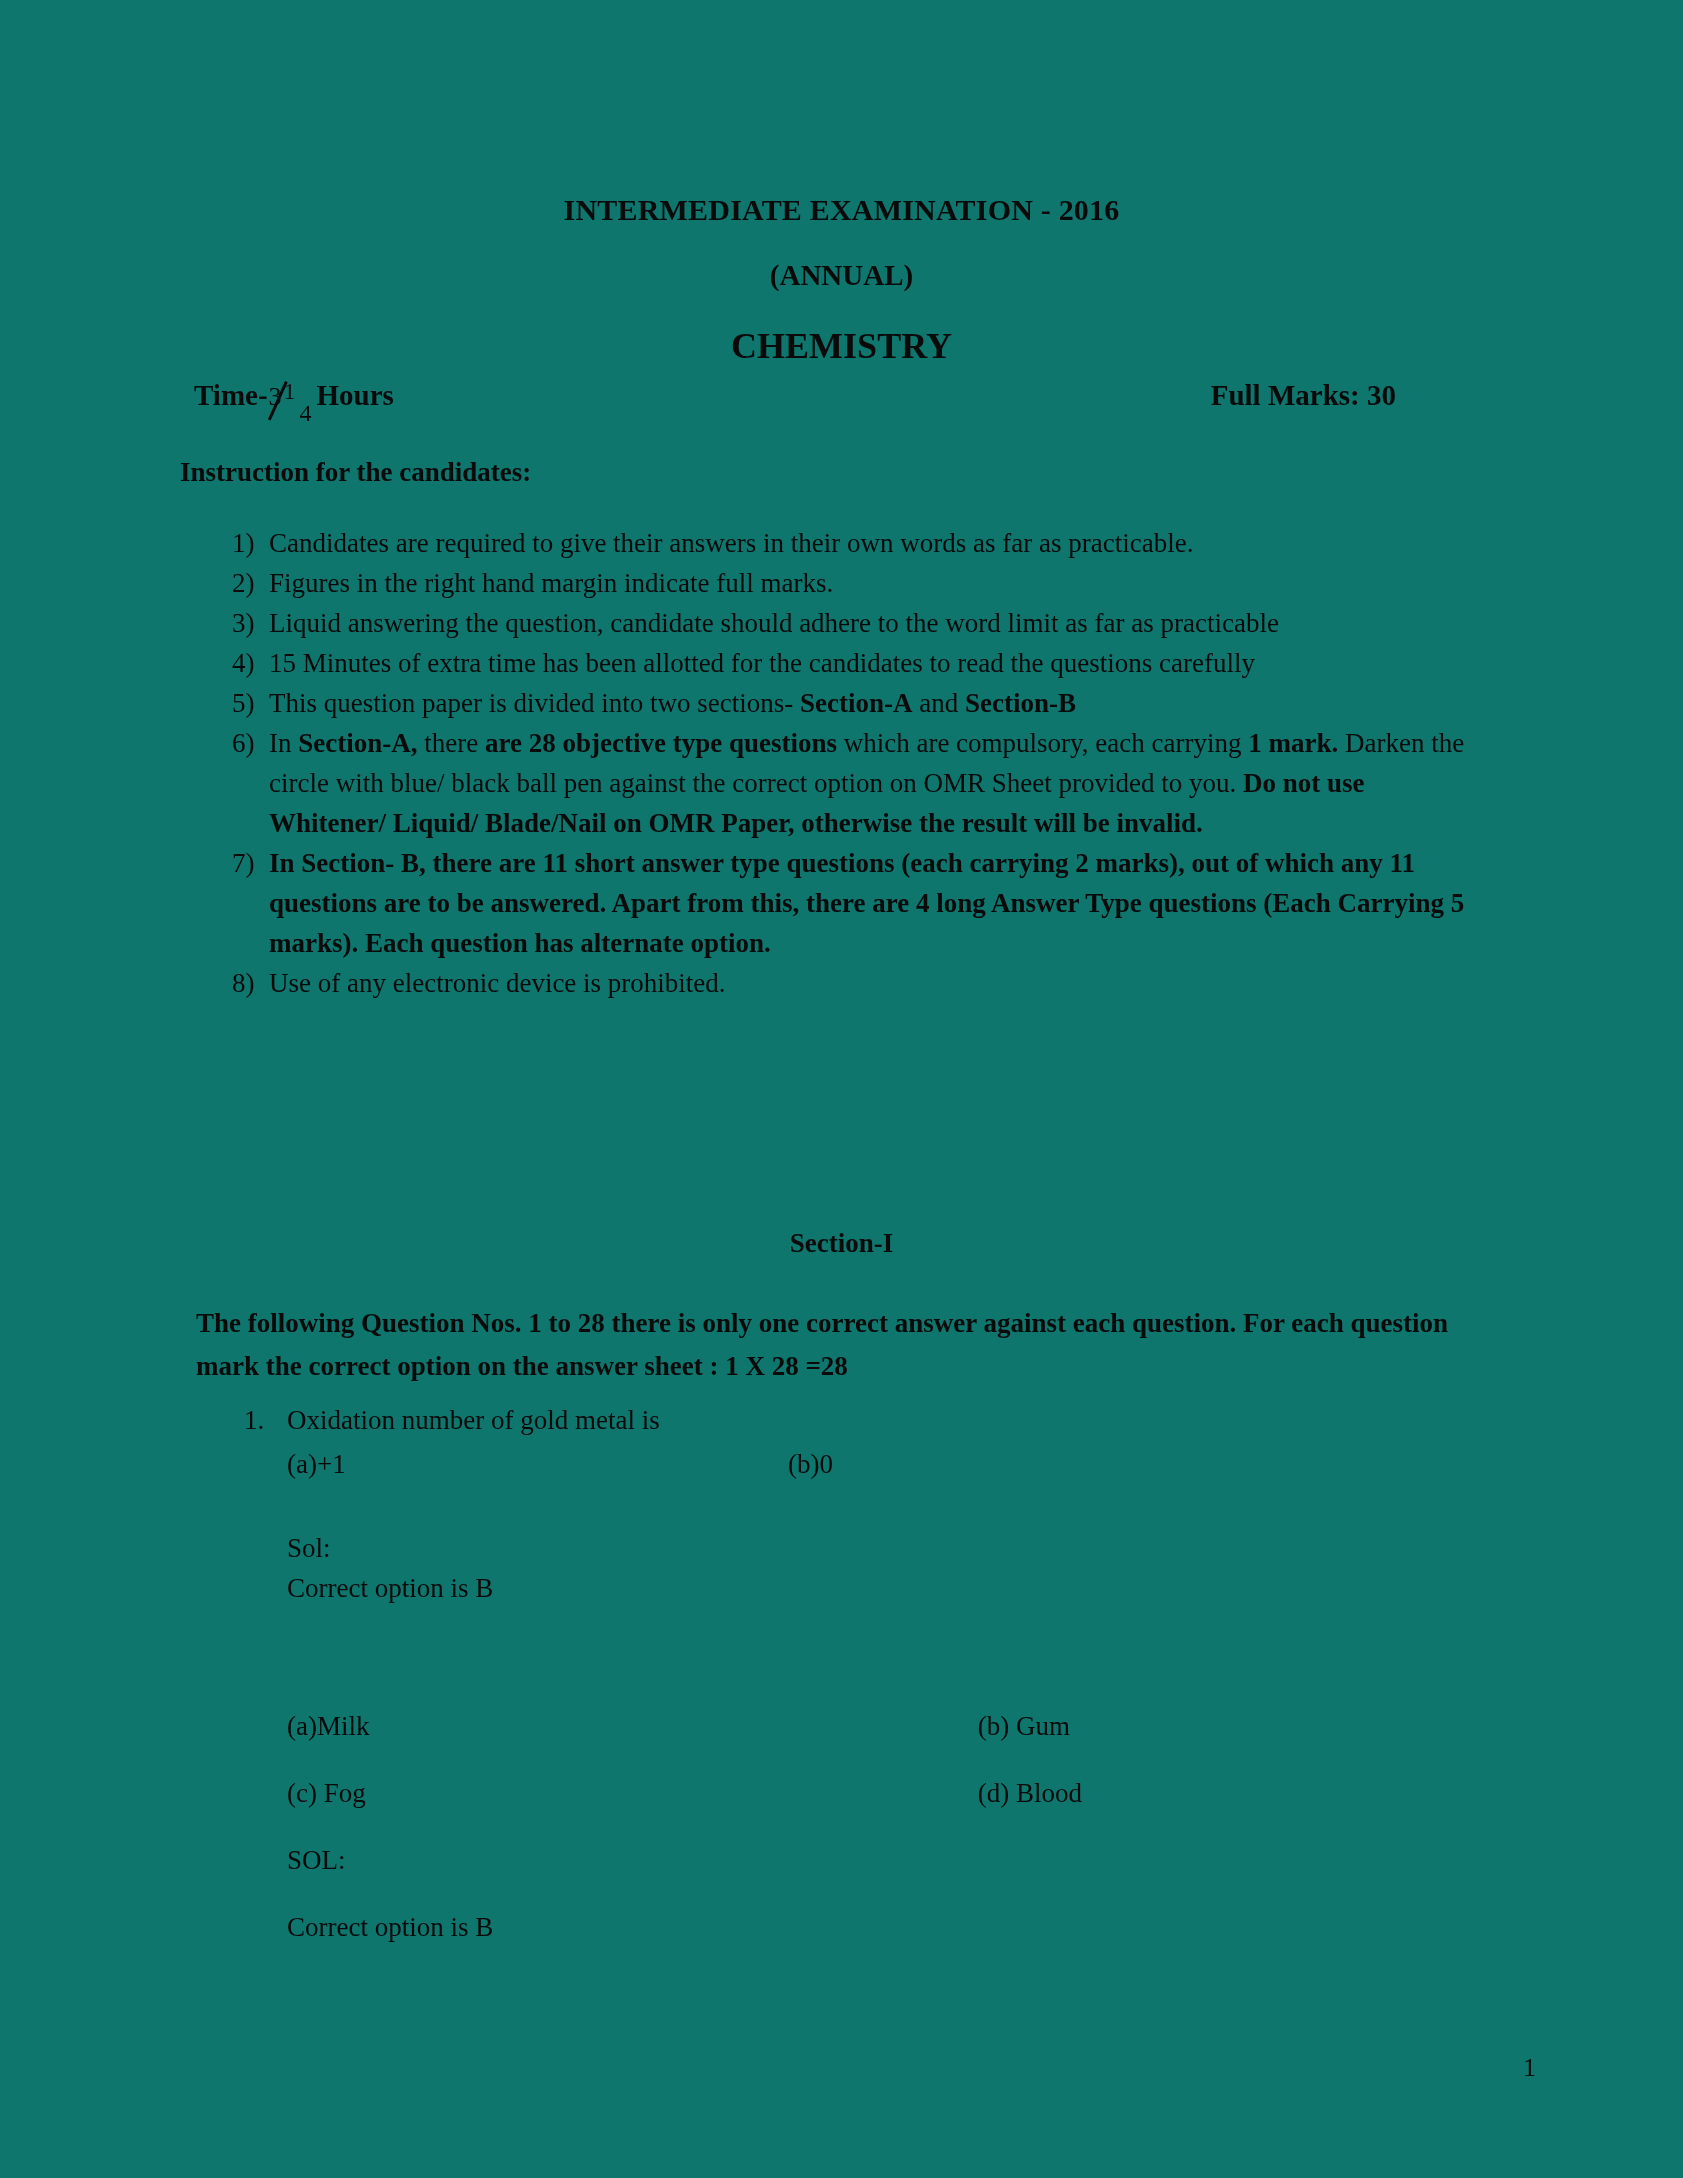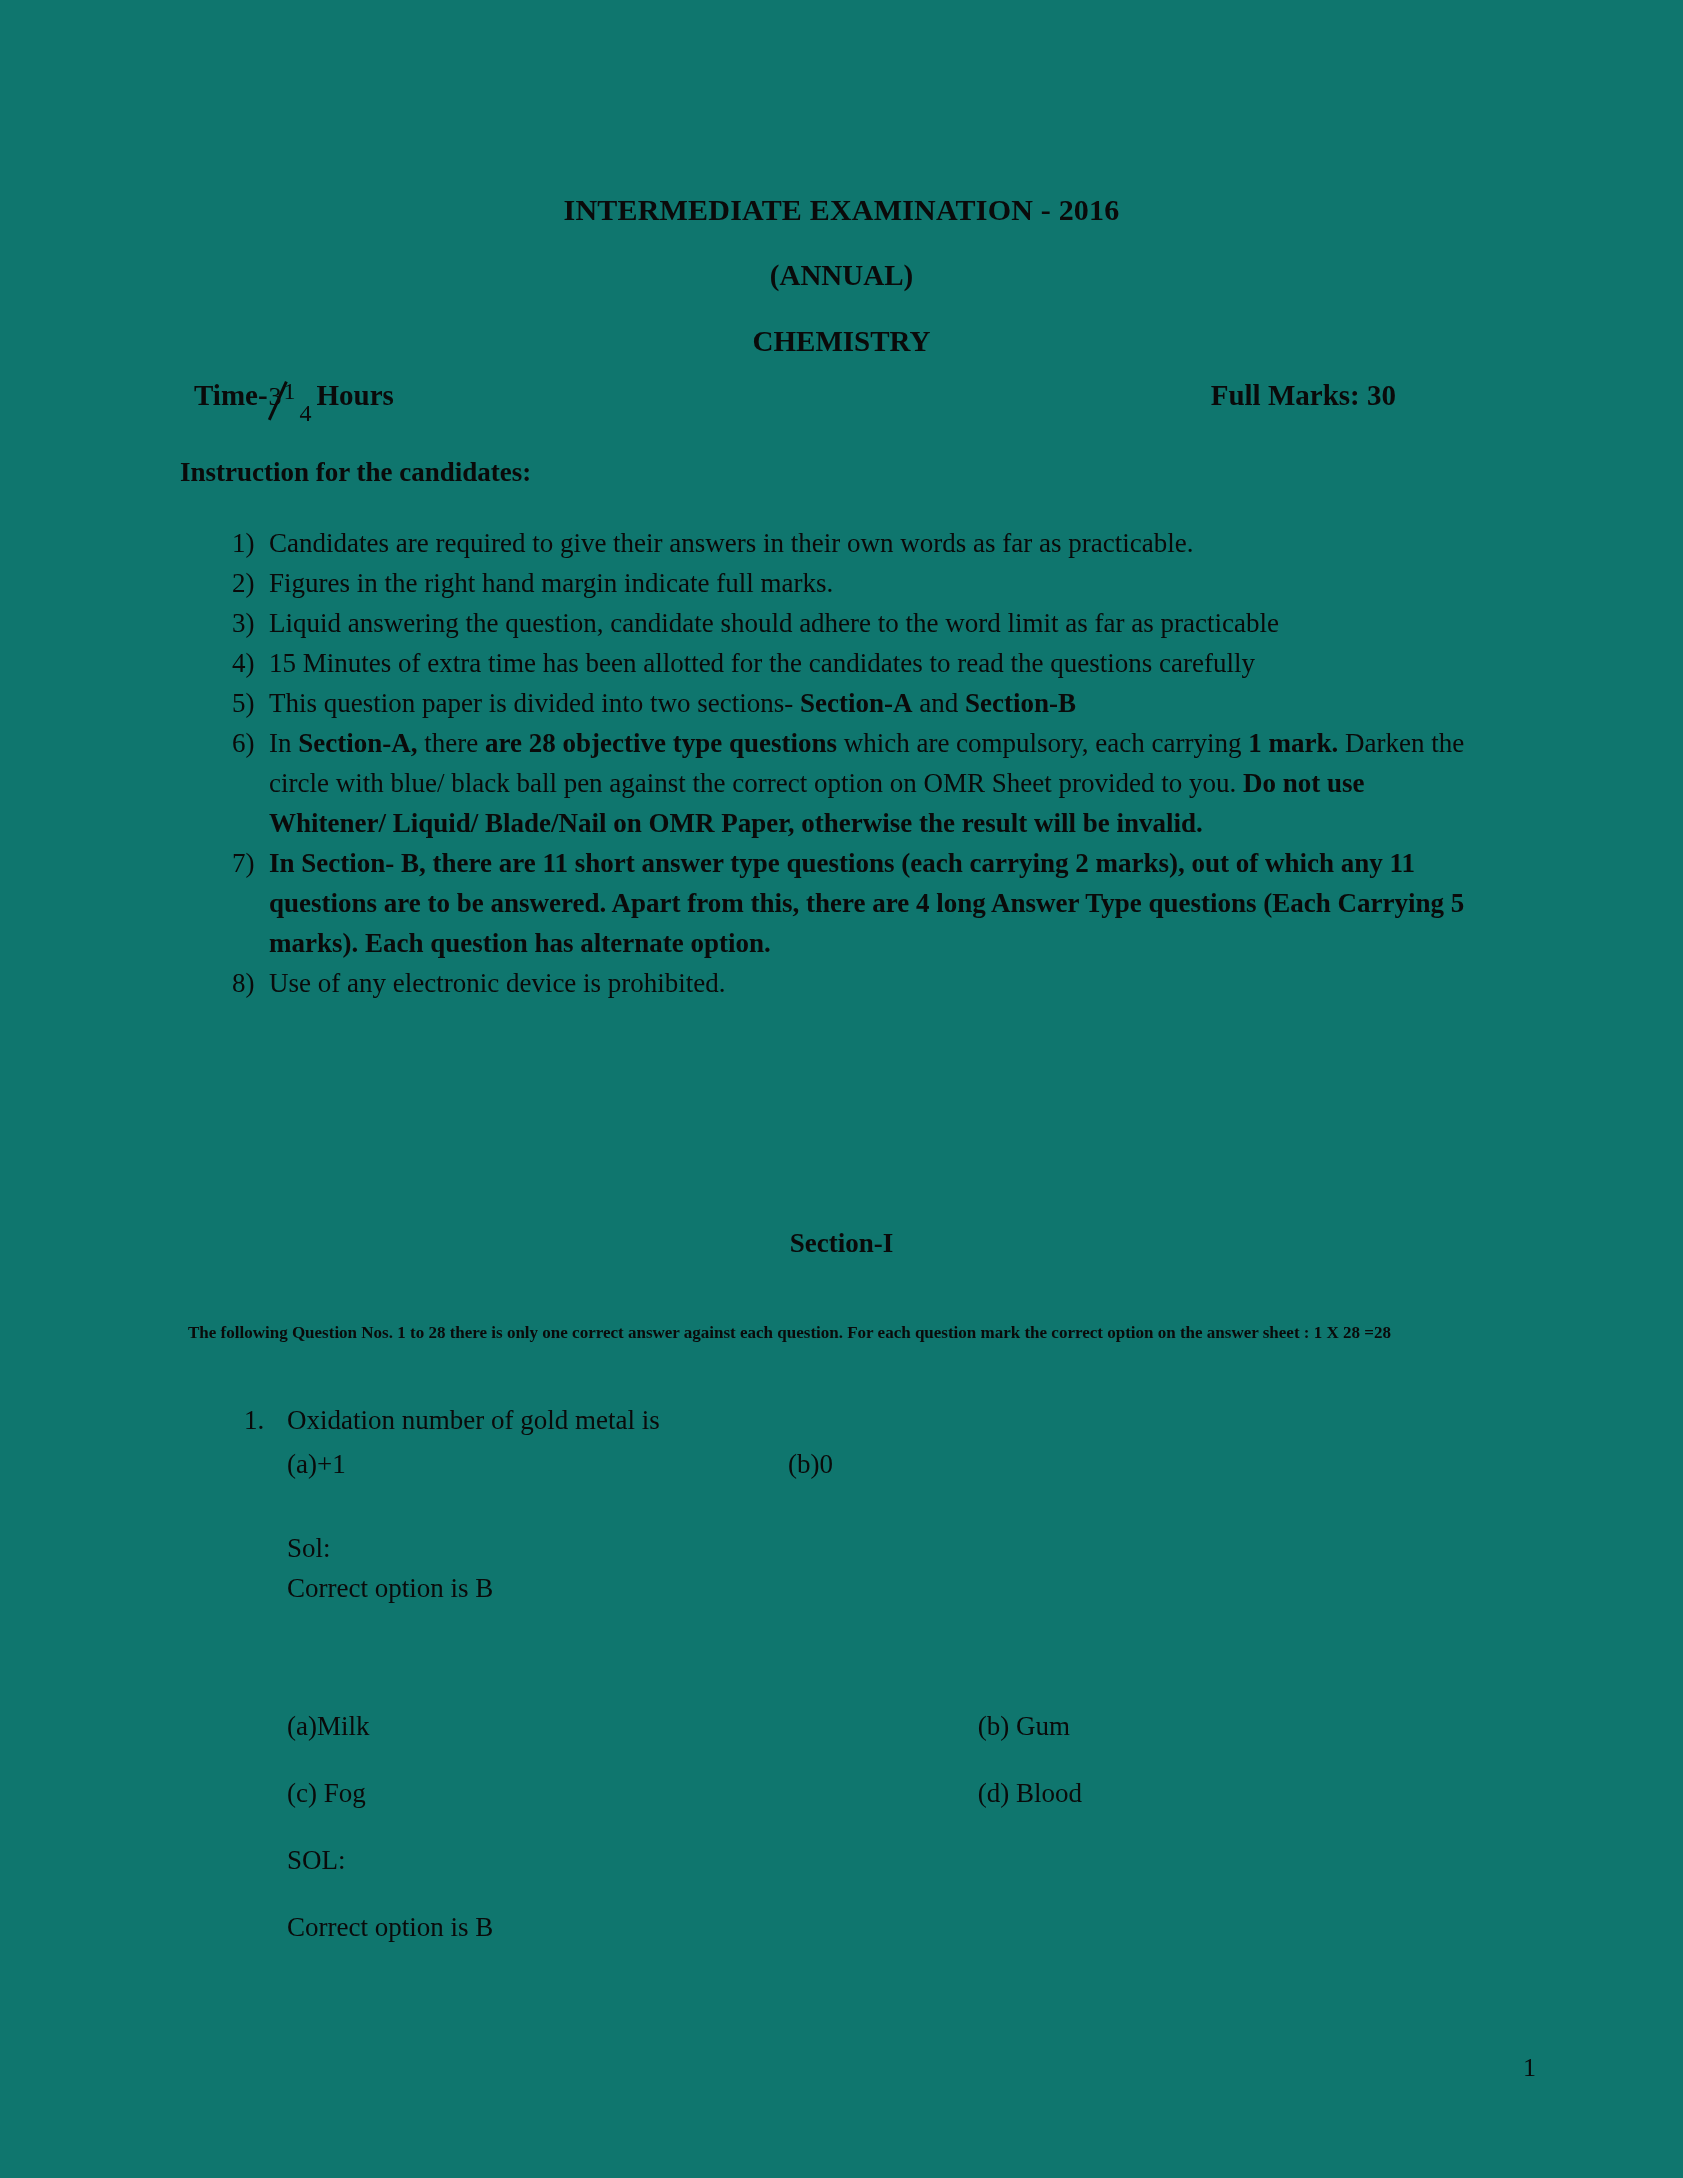--- a/index.html
+++ b/index.html
@@ -19,21 +19,21 @@
 
   
   .doc-head {
     position: absolute;
     left: 0;
     right: 0;
     text-align: center;
   }
   .title-main  { top: 193px; font-size: 30px; font-weight: bold; letter-spacing: 0.2px; }
   .title-sub   { top: 259px; font-size: 29px; font-weight: bold; }
-  .title-subj  { top: 325px; font-size: 29px; font-weight: bold; }
+  .title-subj  { top: 325px; font-size: 36px; font-weight: bold; }
 
   
   .meta-row {
     position: absolute;
     top: 379px;
     left: 194px;
     right: 287px;
     display: flex;
     justify-content: space-between;
     align-items: baseline;
@@ -119,24 +119,24 @@
     right: 0;
     text-align: center;
     font-size: 27px;
     font-weight: bold;
   }
 
   
   .mcq-directive {
     position: absolute;
     top: 1302px;
-    left: 188px;
+    left: 196px;
     width: 1277px;
-    font-size: 17px;
-    line-height: 62px;
+    font-size: 27px;
+    line-height: 43px;
     font-weight: bold;
   }
 
   
   .q-block { position: absolute; left: 194px; width: 1277px; font-size: 27px; }
 
   .q1 { top: 1401px; }
   .q1 .q-stem {
     position: relative;
     padding-left: 93px;

